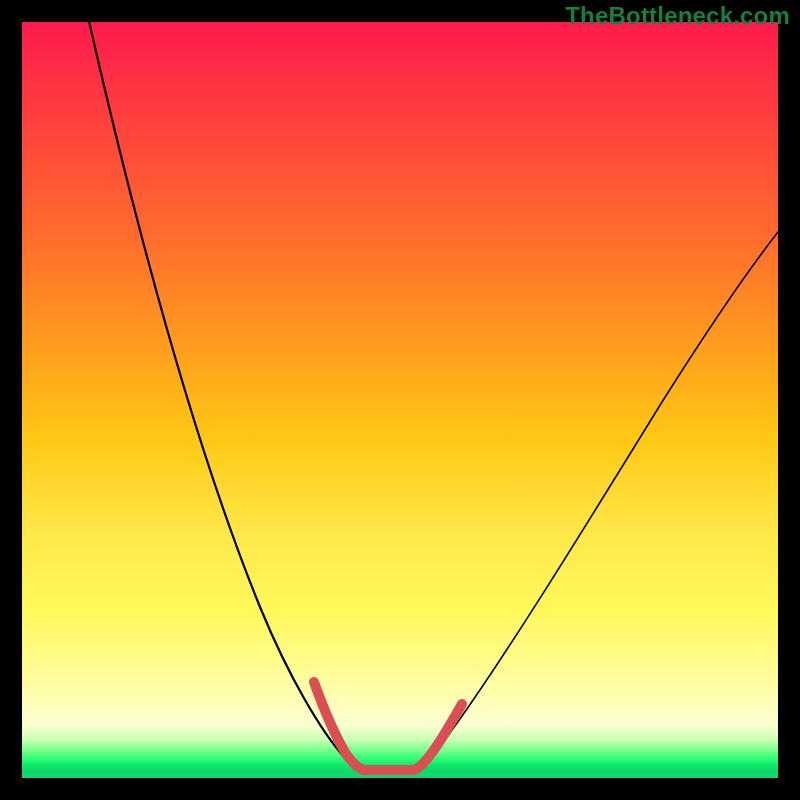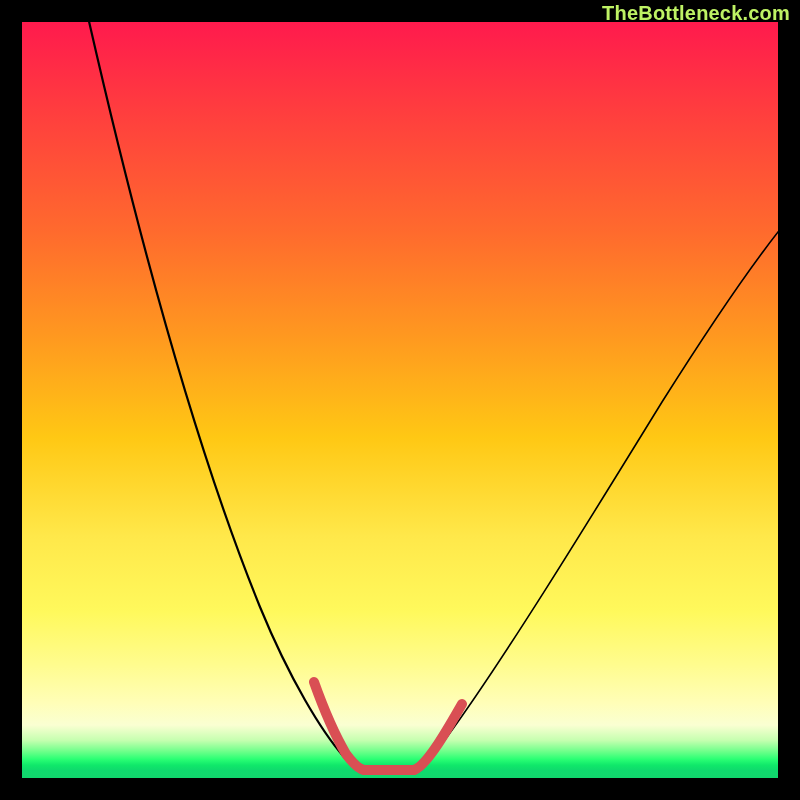--- a/index.html
+++ b/index.html
@@ -58,23 +58,23 @@
     left: 0;
     top: 0;
     width: 100%;
     height: 100%;
   }
   .watermark {
     position: absolute;
     top: 2px;
     right: 10px;
     font-family: Arial, Helvetica, sans-serif;
-    font-size: 20px;
+    font-size: 24px;
     font-weight: 600;
-    color: #bef264;
+    color: #15803d;
     letter-spacing: 0.2px;
     user-select: none;
   }
 </style>
 </head>
 <body>
 
 <div class="frame">
 
   <div class="plot-wrap">

